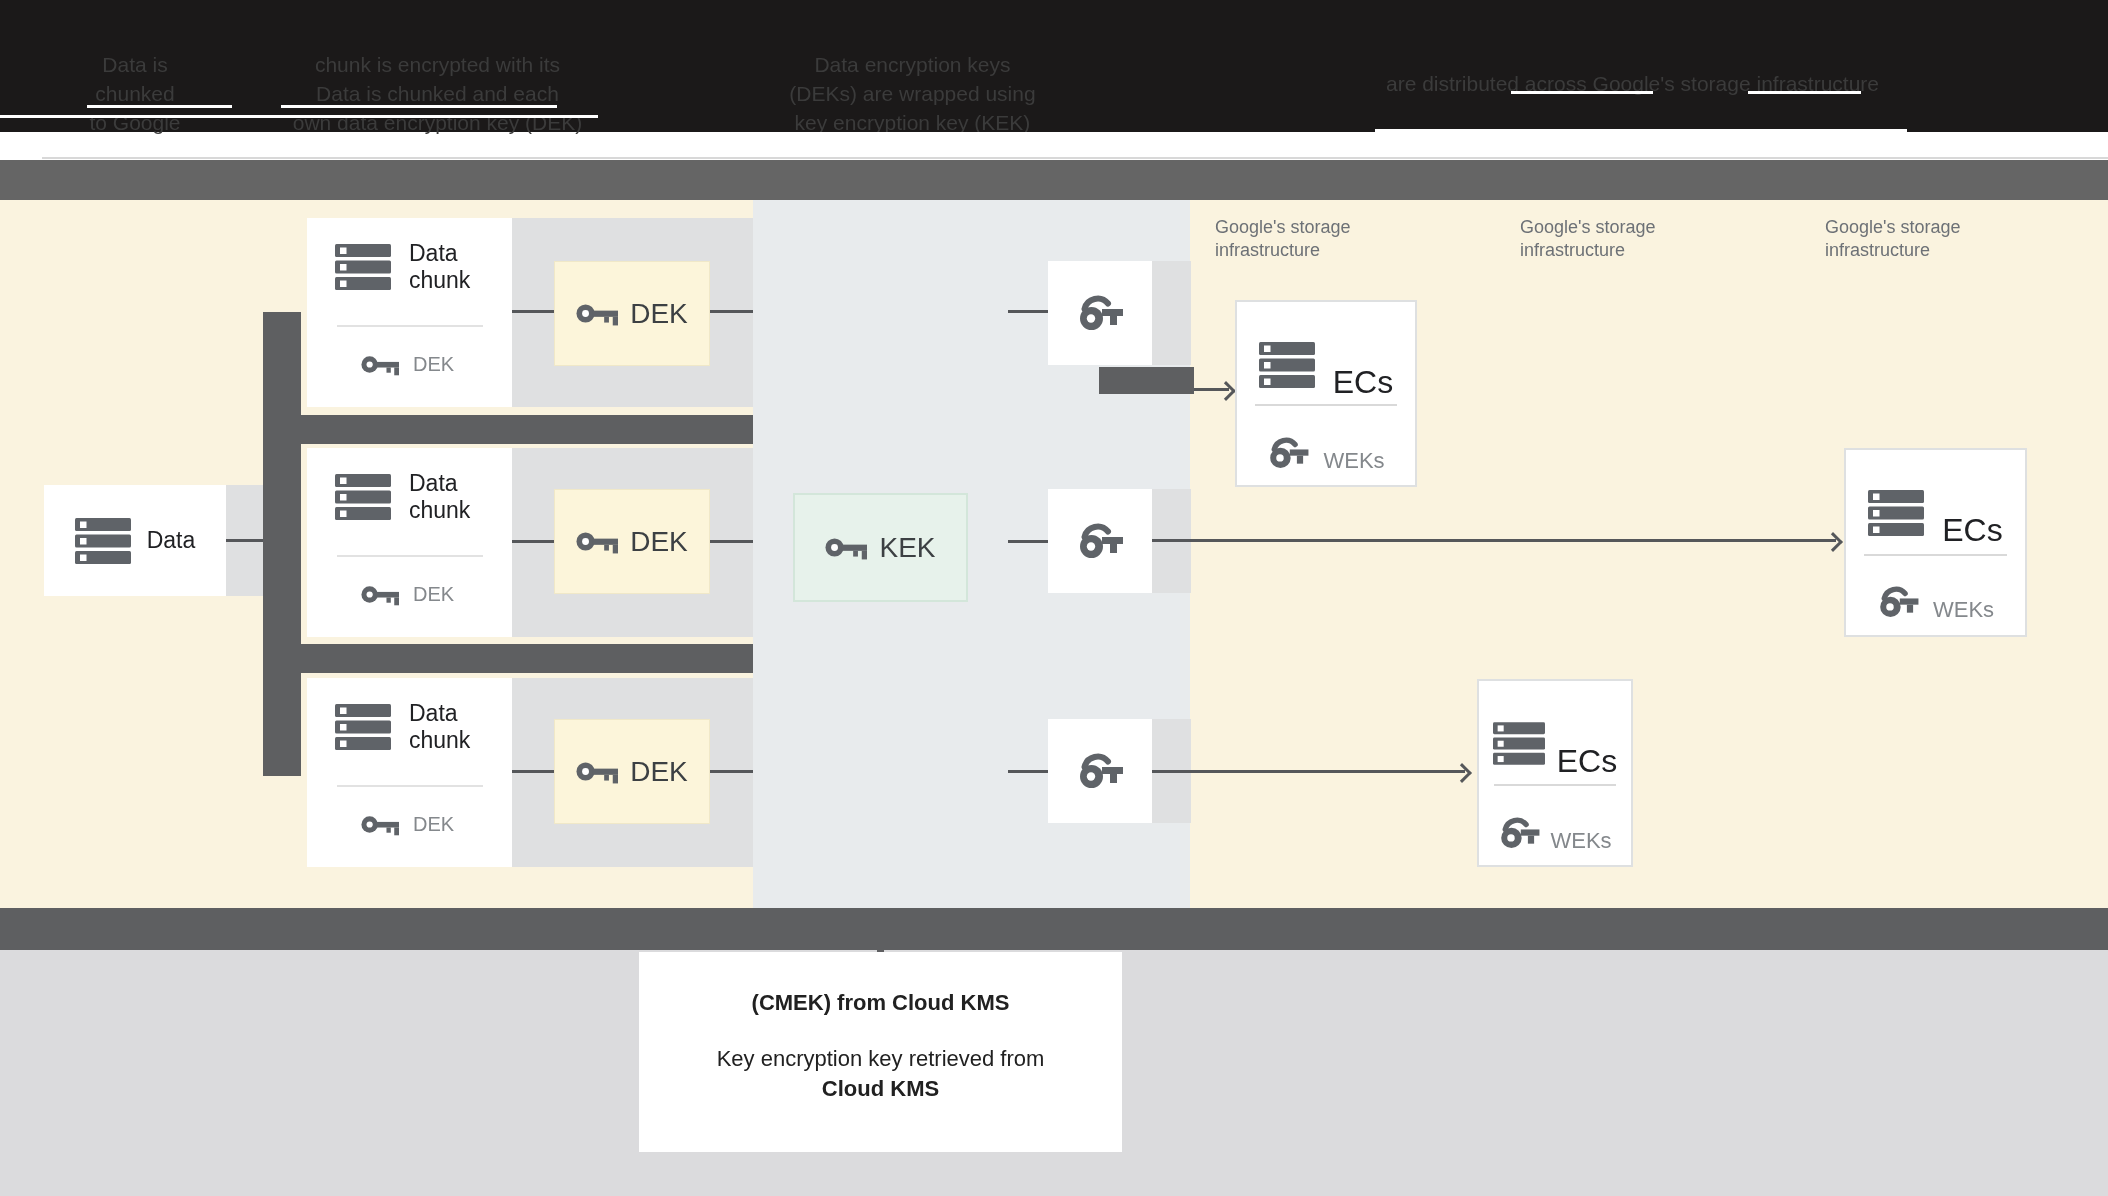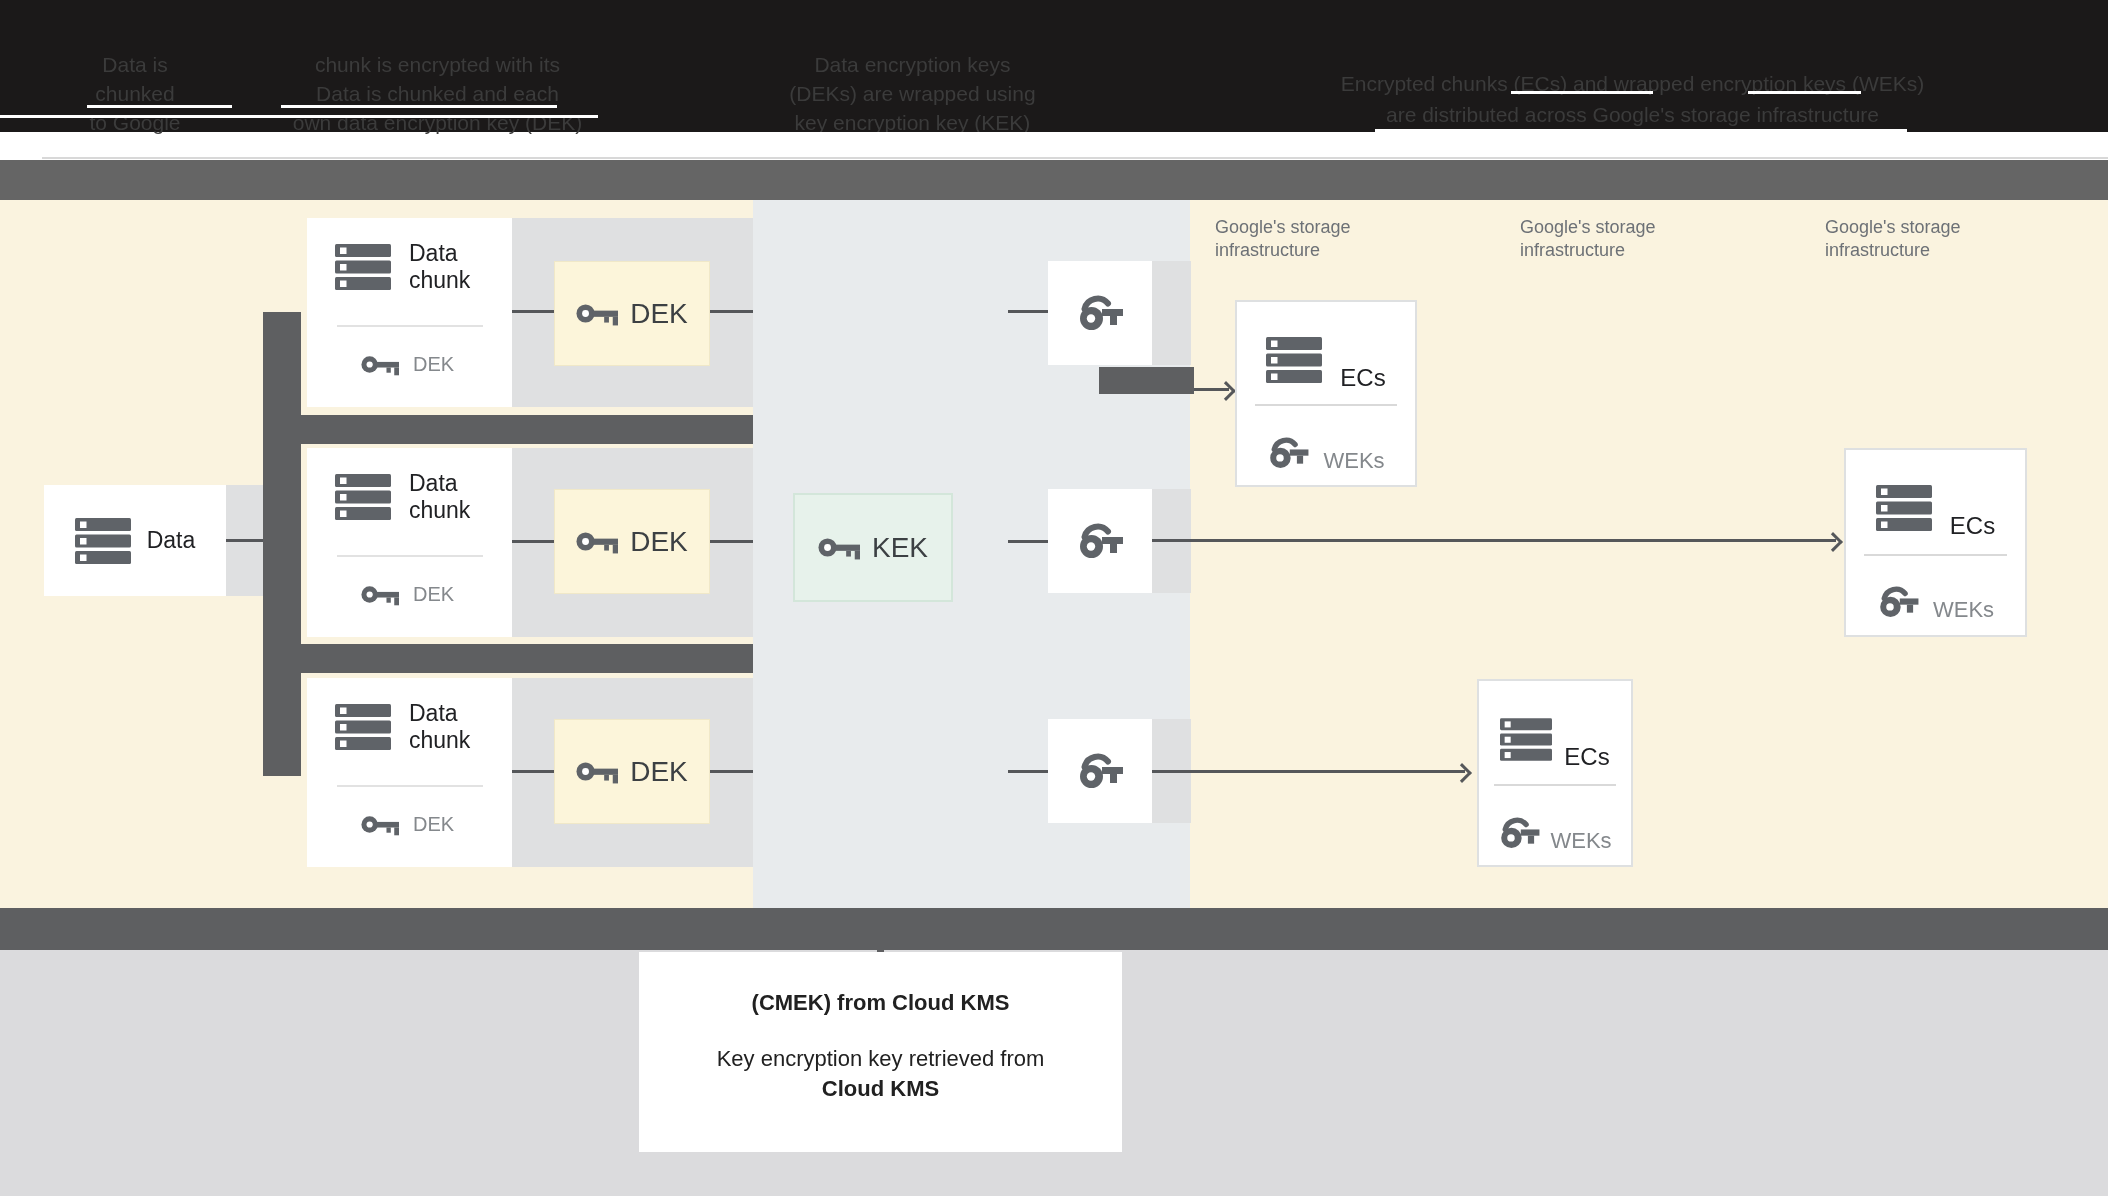--- a/index.html
+++ b/index.html
@@ -46,27 +46,27 @@
 
   .chunk-box{width:205px;height:189px;}
   .chunk-top{position:absolute;left:28px;top:22px;display:flex;align-items:center;gap:18px;}
   .chunk-name{font-size:23px;line-height:27px;color:var(--text-primary);}
   .box-divider{position:absolute;left:30px;top:107px;width:146px;height:2px;background:#e2e2e2;}
   .chunk-bottom{position:absolute;left:54px;top:135px;display:flex;align-items:center;gap:14px;}
   .small-key-label{font-size:20px;color:var(--text-secondary);}
 
   .dek-box{position:absolute;width:156px;height:105px;background:var(--dek-bg);border:1px solid rgba(190,175,120,0.18);display:flex;align-items:center;justify-content:center;gap:12px;box-sizing:border-box;}
   .key-box-label{font-size:28px;color:#3c4043;}
-  .kek-box{position:absolute;left:793px;top:493px;width:160px;height:109px;background:var(--kek-bg);border:2px solid var(--kek-border);display:flex;align-items:center;justify-content:center;gap:12px;box-sizing:border-box;}
+  .kek-box{position:absolute;left:793px;top:493px;width:175px;height:109px;background:var(--kek-bg);border:2px solid var(--kek-border);display:flex;align-items:center;justify-content:center;gap:12px;box-sizing:border-box;}
 
   .keysq{position:absolute;width:104px;height:104px;background:#fff;display:flex;align-items:center;justify-content:center;}
 
   .ecs-box{position:absolute;background:#fff;border:2px solid var(--box-border);box-sizing:border-box;}
   .ecs-top{position:absolute;left:0;right:0;top:26px;display:flex;align-items:center;justify-content:center;gap:18px;}
-  .ecs-label{font-size:24px;color:var(--text-primary);margin-top:36px;}
+  .ecs-label{font-size:32px;color:var(--text-primary);margin-top:36px;}
   .ecs-divider{position:absolute;left:10%;right:10%;top:56%;height:2px;background:#d9d9d9;}
   .ecs-bottom{position:absolute;left:0;right:0;top:71%;display:flex;align-items:center;justify-content:center;gap:14px;}
   .weks-label{font-size:22px;color:var(--text-secondary);margin-top:16px;}
 
   .caption-box{left:639px;top:952px;width:483px;height:200px;background:#fff;text-align:center;padding-top:36px;box-sizing:border-box;}
   .cap{font-size:22px;line-height:30px;color:var(--caption-text);}
   .cap.b{font-weight:700;}
   .cap.gap{margin-top:26px;}
   .notch{left:877px;top:948px;width:7px;height:5px;background:var(--dark);}
 </style>
@@ -120,21 +120,20 @@
       <div>chunk is encrypted with its</div>
       <div>Data is chunked and each</div>
       <div>own data encryption key (DEK)</div>
     </div>
     <div class="hcol" style="left:745px;top:50px;width:335px;">
       <div>Data encryption keys</div>
       <div>(DEKs) are wrapped using</div>
       <div>key encryption key (KEK)</div>
     </div>
     <div class="hcol" style="left:1290px;top:68px;width:685px;line-height:31px;">
-      <div>Encrypted chunks (ECs) and wrapped encryption keys (WEKs)</div>
       <div>are distributed across Google's storage infrastructure</div>
     </div>
 
     <div class="glitch" style="left:0;top:115px;width:598px;height:3px;"></div>
     <div class="glitch" style="left:87px;top:105px;width:145px;height:3px;"></div>
     <div class="glitch" style="left:281px;top:105px;width:276px;height:3px;"></div>
     <div class="glitch" style="left:0;top:134px;width:186px;height:4px;"></div>
     <div class="glitch" style="left:281px;top:137px;width:315px;height:4px;"></div>
     <div class="glitch" style="left:790px;top:132px;width:262px;height:3px;"></div>
     <div class="glitch" style="left:1375px;top:129px;width:532px;height:3px;"></div>

